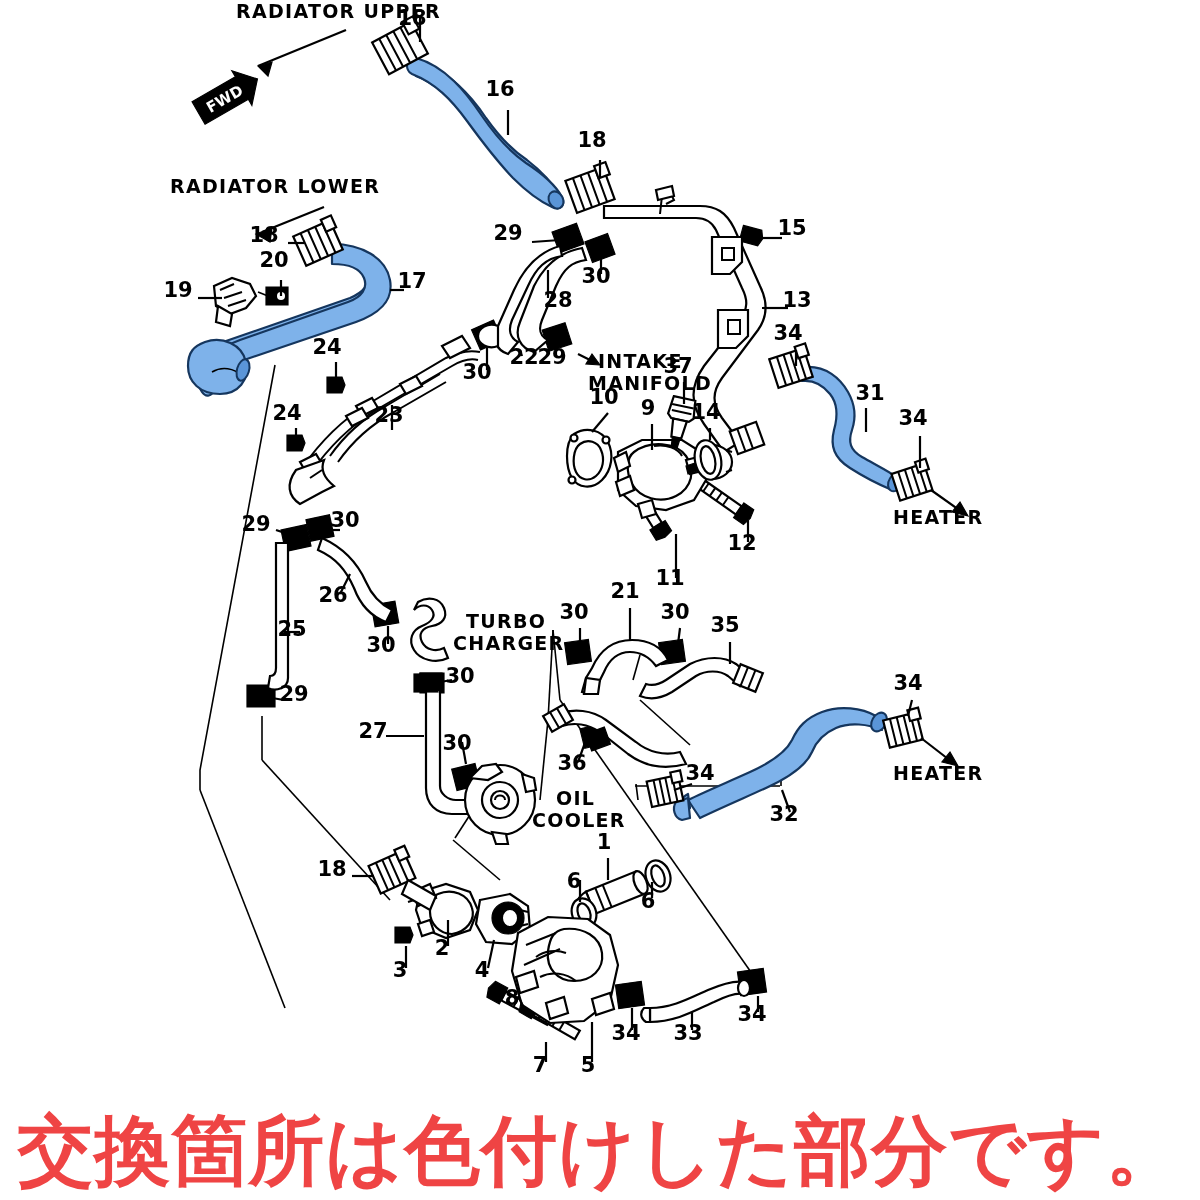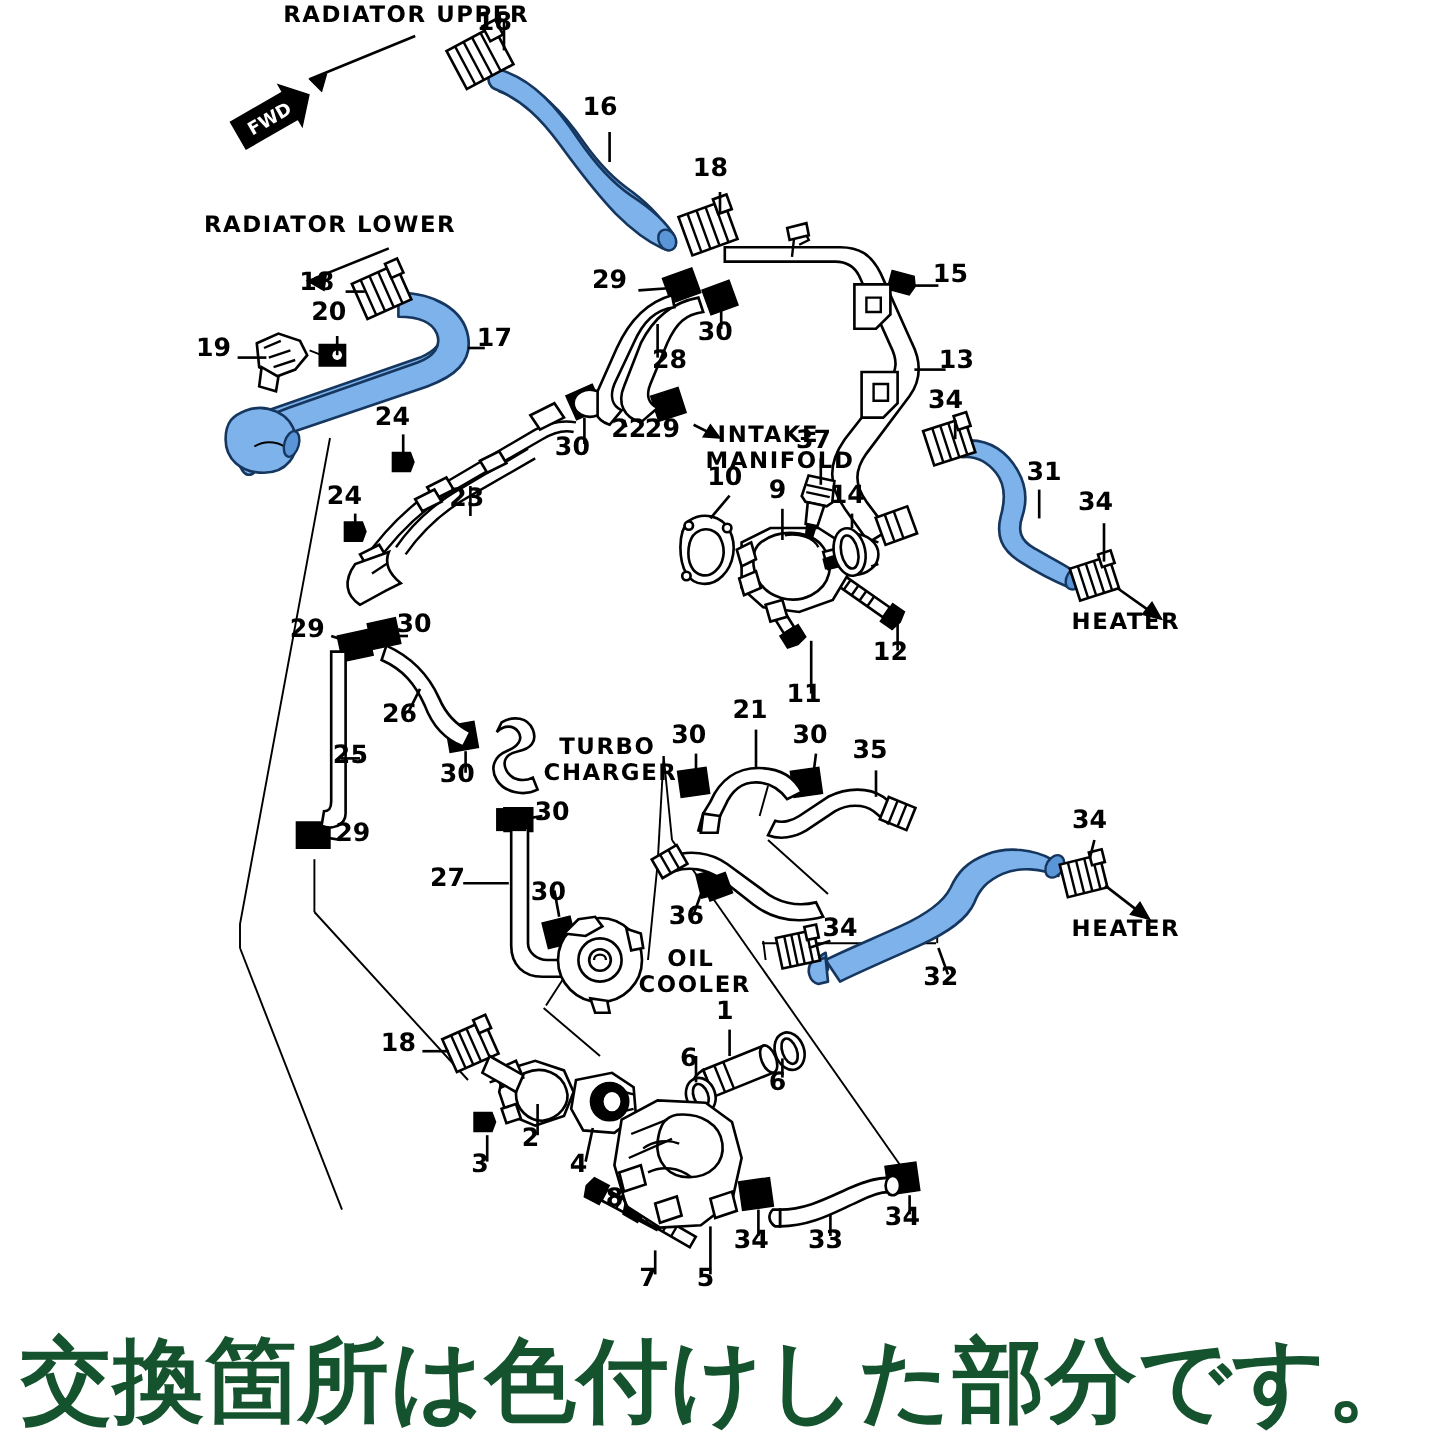--- a/index.html
+++ b/index.html
@@ -36,21 +36,21 @@
     width: 1200px;
     text-align: center;
     pointer-events: none;
   }
   .caption-text {
     font-family: "DejaVu Sans", sans-serif;
     font-weight: bold;
     font-size: 76px;
     line-height: 86px;
     letter-spacing: 1px;
-    color: #14532d;
+    color: #ef4444;
     white-space: nowrap;
     display: inline-block;
   }
   
   .callout {
     font-family: "DejaVu Sans", "Liberation Sans", sans-serif;
     font-weight: bold;
     font-size: 21px;
     fill: #000000;
   }

